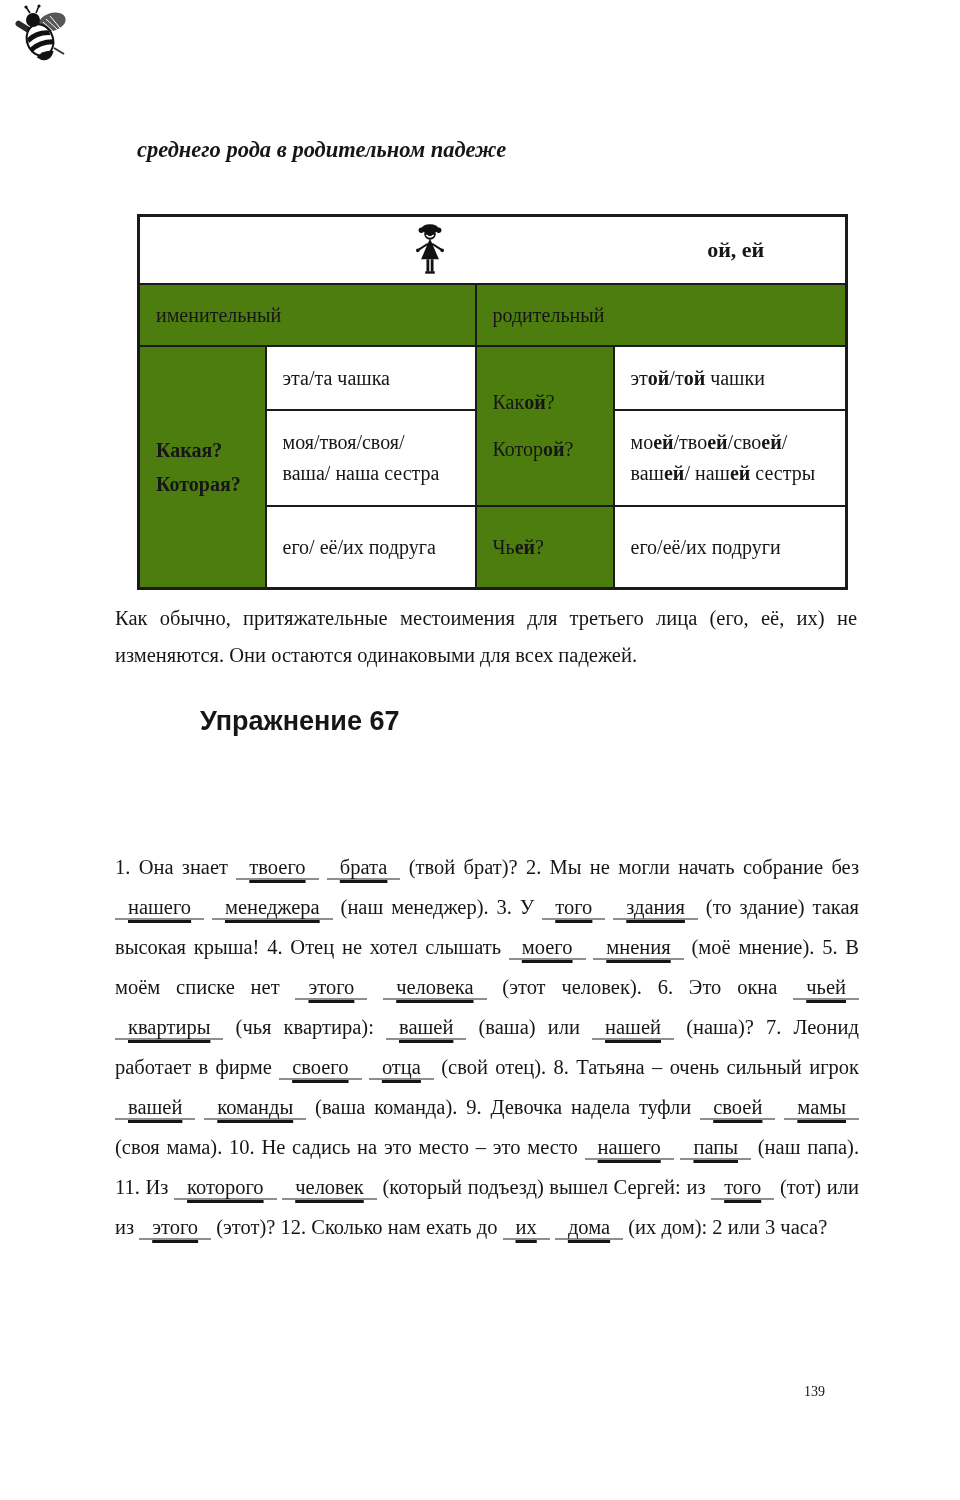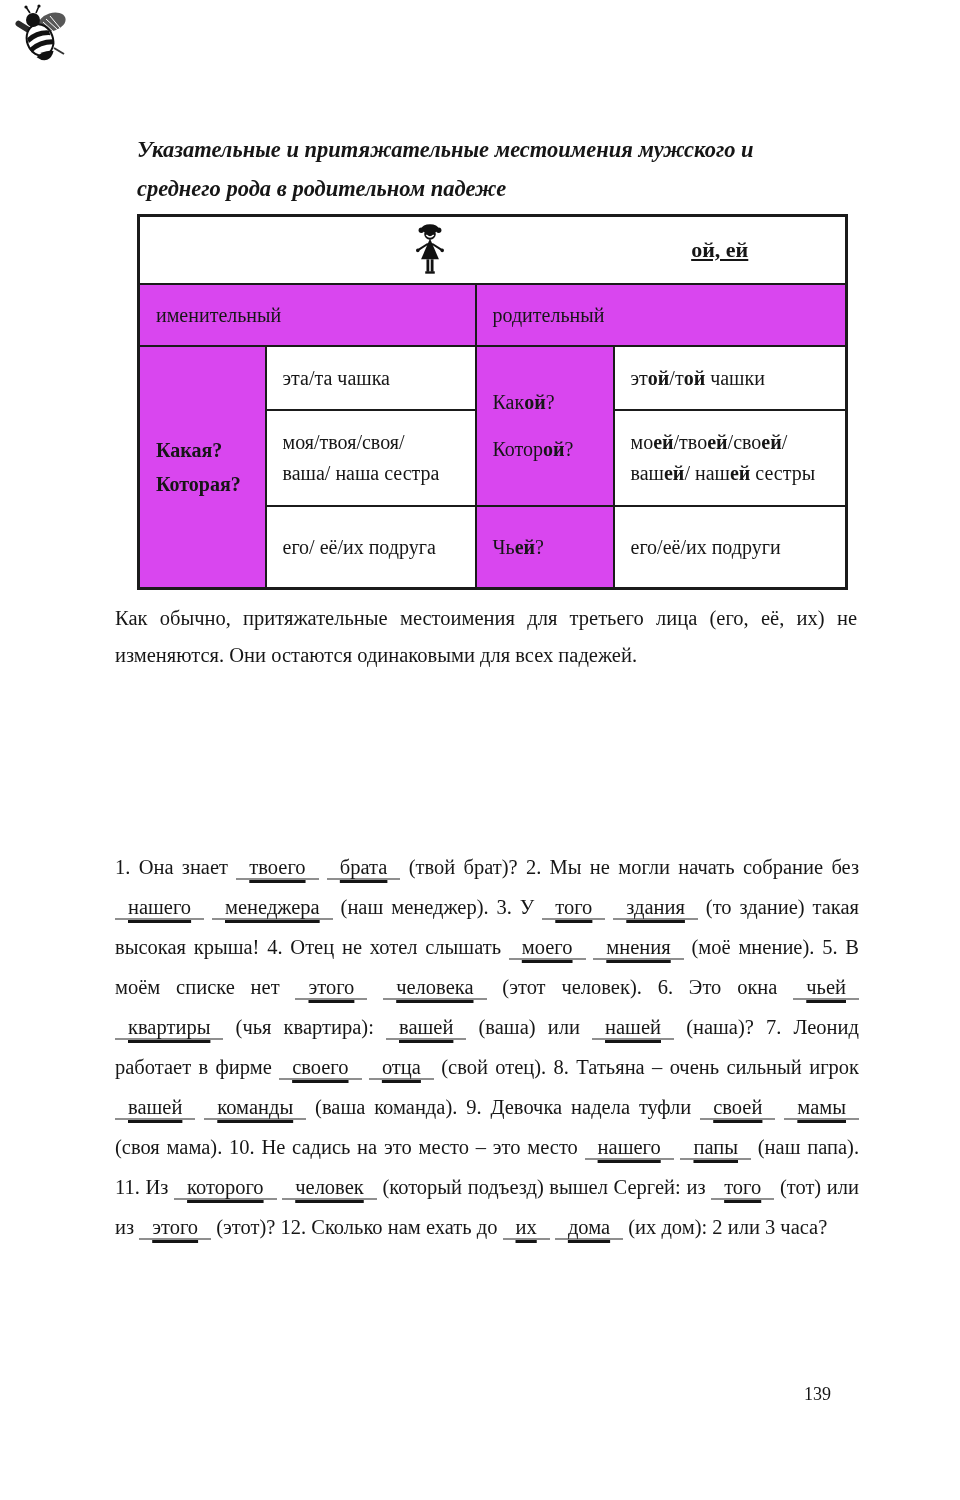--- a/index.html
+++ b/index.html
@@ -14,27 +14,27 @@
     font-size:22.5px; font-weight:700; font-style:italic; line-height:1.75;
   }
   
   table.gtable {
     position:absolute; left:137px; top:214px; width:708px;
     border-collapse:collapse; table-layout:fixed;
     font-size:20px;
   }
   table.gtable td { border:2px solid #1b1b1b; vertical-align:middle; padding:2px 6px 2px 16px; }
   table.gtable { border:3px solid #1b1b1b; }
-  td.gray { background:#d946ef; }
+  td.gray { background:#4d7c0f; }
   td.c-icon { position:relative; height:62px; padding:0; }
   .mascot { position:absolute; left:38.5%; top:5px; }
   .ending {
-    position:absolute; right:16px; top:0; width:31%; height:100%;
+    position:absolute; right:0; top:0; width:31%; height:100%;
     display:flex; align-items:center; justify-content:center;
-    font-weight:700; font-size:22px;text-decoration:underline;
+    font-weight:700; font-size:22px;
   }
   tr.r-case td { height:56px; }
   tr.r1 td { height:58px;font-family:Liberation Serif, serif; }
   tr.r2 td { height:90px; line-height:1.55; }
   tr.r3 td { height:76px; }
   td.qcol1 { font-weight:700; line-height:1.7; padding-left:12px; }
   td.qcell  { padding-left:14px; }
   td.qcell .qline + .qline { margin-top:24px; }
   .b { font-weight:700; }
   
@@ -60,29 +60,28 @@
   }
   .blank {
     font-weight:400; white-space:nowrap;
     padding:0 13px;
     border-bottom:2px solid #8f8f8f;
     text-decoration:underline;
     text-decoration-thickness:2.5px;
     text-underline-offset:6px;
     text-decoration-color:#141414;
   }
-  .page-num { position:absolute; left:804px; top:1384px; font-size:18px; }
+  .page-num { position:absolute; left:804px; top:1384px; font-size:14px; }
 </style>
 </head>
 <body>
 
 <div class="page">
 
   <div class="sec-title">
-    <div>Указательные и притяжательные местоимения мужского и</div>
     <div>среднего рода в родительном падеже</div>
   </div>
 
   <table class="gtable">
     <colgroup>
       <col style="width:127px">
         <col style="width:210px">
         <col style="width:138px">
         <col style="width:233px">
     </colgroup>
@@ -148,20 +147,21 @@
         <path d="M25.2 40 Q38 35 50.8 40 L50 45 Q38 40 26 45 Z" fill="#111"></path>
         <path d="M29 51 Q38 46 47 51 Q43 57 38 57 Q33 57 29 51 Z" fill="#111"></path>
       </g>
       <circle cx="31" cy="16" r="7" fill="#111"></circle>
       <path d="M28 9 L24 3 M34 9 L37 2" stroke="#111" stroke-width="1.6" fill="none"></path>
       <circle cx="24" cy="3" r="1.6" fill="#111"></circle>
         <circle cx="37" cy="2" r="1.6" fill="#111"></circle>
       <path d="M52 44 L62 50" stroke="#333" stroke-width="2"></path>
     </svg>
   </span>
+  <div class="ex-title">Упражнение 67</div>
 
   <p class="ex-body">
     <span>1. Она знает <span class="blank">твоего</span> <span class="blank">брата</span> (твой брат)? </span>
     <span>2. Мы не могли начать собрание без <span class="blank">нашего</span> <span class="blank">менеджера</span> (наш менеджер). </span>
     <span>3. У <span class="blank">того</span> <span class="blank">здания</span> (то здание) такая высокая крыша! </span>
     <span>4. Отец не хотел слышать <span class="blank">моего</span> <span class="blank">мнения</span> (моё мнение). </span>
     <span>5. В моём списке нет <span class="blank">этого</span> <span class="blank">человека</span> (этот человек). </span>
     <span>6. Это окна <span class="blank">чьей</span> <span class="blank">квартиры</span> (чья квартира): <span class="blank">вашей</span> (ваша) или <span class="blank">нашей</span> (наша)? </span>
     <span>7. Леонид работает в фирме <span class="blank">своего</span> <span class="blank">отца</span> (свой отец). </span>
     <span>8. Татьяна – очень сильный игрок <span class="blank">вашей</span> <span class="blank">команды</span> (ваша команда). </span>

